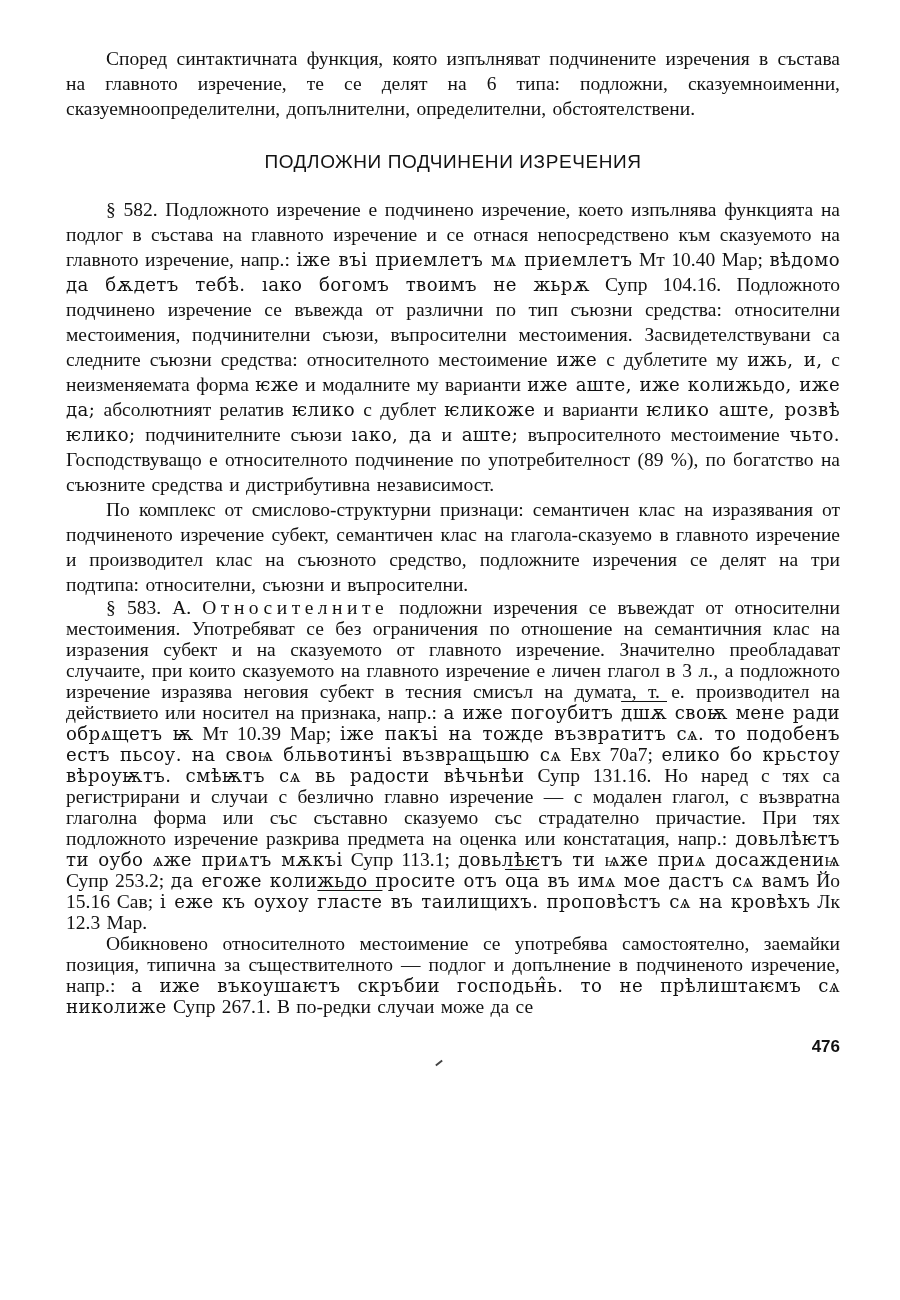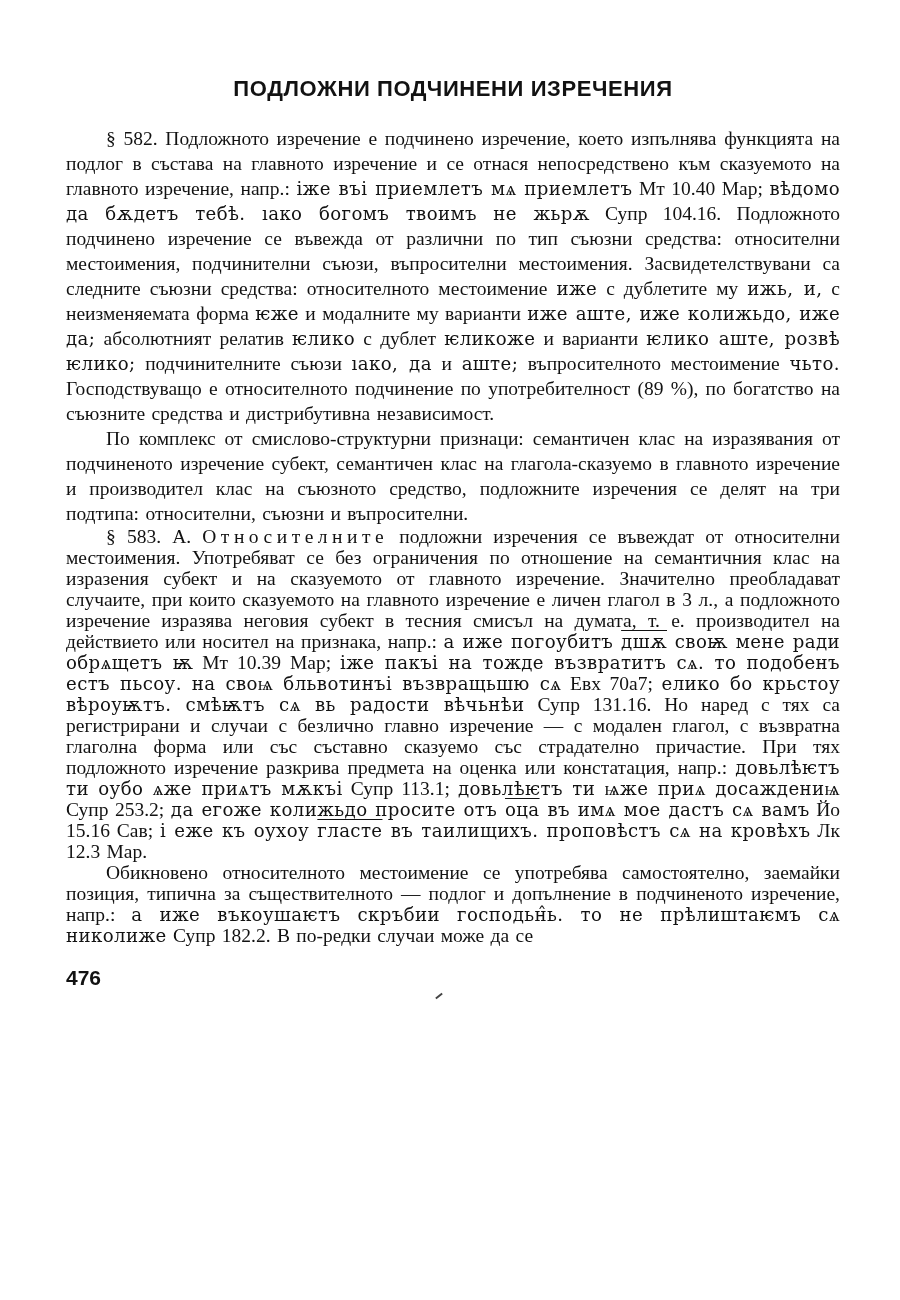--- a/index.html
+++ b/index.html
@@ -14,54 +14,55 @@
     margin:0;
     font-size:19.5px;
     line-height:25px;
     text-align:justify;
     text-indent:40px;
     word-spacing:1.5px;
   }
   .para.loose{line-height:21px;}
   .heading{
     font-family:"Liberation Sans", sans-serif;
-    font-weight:bold;
-    font-size:22px;
+    font-weight:normal;
+    font-size:19px;
     letter-spacing:0.6px;
     text-align:center;
     margin:30px 0 24px 0;
   }
   .ocs{
     font-family:"DejaVu Serif", serif;
     font-weight:normal;
     font-size:0.93em;
     letter-spacing:0.4px;
   }
   .titlo{text-decoration:overline;}
   .spaced{letter-spacing:4.5px;}
   .pagenum{
     font-family:"Liberation Sans", sans-serif;
     font-weight:bold;
-    font-size:21px;
-    text-align:left;
+    font-size:17px;
+    text-align:right;
     margin-top:20px;
   }
   .artifact{
     width:8px;height:2px;background:#444;
     transform:rotate(-38deg);
     margin:5px auto 0 auto;
     position:relative;left:-14px;
   }
 </style>
 </head>
 <body>
 
 <div class="sheet">
   <div>
+      <p class="para"><span class="t">Според синтактичната функция, която изпълняват подчинените изречения в състава на главното изречение, те се делят на 6 типа: подложни, сказуемноименни, сказуемноопределителни, допълнителни, определителни, обстоятелствени.</span></p>
       <h2 class="heading">ПОДЛОЖНИ ПОДЧИНЕНИ ИЗРЕЧЕНИЯ</h2>
       <p class="para"><span class="t">§ 582. Подложното изречение е подчинено изречение, което изпълнява функцията на подлог в състава на главното изречение и се отнася непосредствено към сказуемото на главното изречение, напр.: </span><span class="ocs">іже въі приемлетъ мѧ приемлетъ</span><span class="t"> Мт 10.40 Мар; </span><span class="ocs">вѣдомо да бѫдетъ тебѣ. ıако богомъ твоимъ не жьрѫ</span><span class="t"> Супр 104.16. Подложното подчинено изречение се въвежда от различни по тип съюзни средства: относителни местоимения, подчинителни съюзи, въпросителни местоимения. Засвидетелствувани са следните съюзни средства: относителното местоимение </span><span class="ocs">иже</span><span class="t"> с дублетите му </span><span class="ocs">ижь, и,</span><span class="t"> с неизменяемата форма </span><span class="ocs">ѥже</span><span class="t"> и модалните му варианти </span><span class="ocs">иже аште, иже колижьдо, иже да;</span><span class="t"> абсолютният релатив </span><span class="ocs">ѥлико</span><span class="t"> с дублет </span><span class="ocs">ѥликоже</span><span class="t"> и варианти </span><span class="ocs">ѥлико аште, розвѣ ѥлико;</span><span class="t"> подчинителните съюзи </span><span class="ocs">ıако, да</span><span class="t"> и </span><span class="ocs">аште;</span><span class="t"> въпросителното местоимение </span><span class="ocs">чьто.</span><span class="t"> Господствуващо е относителното подчинение по употребителност (89 %), по богатство на съюзните средства и дистрибутивна независимост.</span></p>
       <p class="para"><span class="t">По комплекс от смислово-структурни признаци: семантичен клас на изразявания от подчиненото изречение субект, семантичен клас на глагола-сказуемо в главното изречение и производител клас на съюзното средство, подложните изречения се делят на три подтипа: относителни, съюзни и въпросителни.</span></p>
       <p class="para loose"><span class="t">§ 583. А. </span><span class="spaced">Относителните</span><span class="t"> подложни изречения се въвеждат от относителни местоимения. Употребяват се без ограничения по отношение на семантичния клас на изразения субект и на сказуемото от главното изречение. Значително преобладават случаите, при които сказуемото на главното изречение е личен глагол в 3 л., а подложното изречение изразява неговия субект в тесния смисъл на думата, т. е. производител на действието или носител на признака, напр.: </span><span class="ocs">а иже погоубитъ </span><span class="ocs titlo">дшѫ</span><span class="ocs"> своѭ мене ради обрѧщетъ ѭ</span><span class="t"> Мт 10.39 Мар; </span><span class="ocs">іже пакъі на тожде възвратитъ сѧ. то подобенъ естъ пьсоу. на своѩ бльвотинъі възвращьшю сѧ</span><span class="t"> Евх 70а7; </span><span class="ocs">елико бо крьстоу вѣроуѭтъ. смѣѭтъ сѧ вь радости вѣчьнѣи</span><span class="t"> Супр 131.16. Но наред с тях са регистрирани и случаи с безлично главно изречение — с модален глагол, с възвратна глаголна форма или със съставно сказуемо със страдателно причастие. При тях подложното изречение разкрива предмета на оценка или констатация, напр.: </span><span class="ocs">довьлѣѥтъ ти оубо ѧже приѧтъ мѫкъі</span><span class="t"> Супр 113.1; </span><span class="ocs">довьлѣѥтъ ти ѩже приѧ досаждениѩ</span><span class="t"> Супр 253.2; </span><span class="ocs">да егоже колижьдо просите отъ </span><span class="ocs titlo">оца</span><span class="ocs"> въ имѧ мое дастъ сѧ вамъ</span><span class="t"> Йо 15.16 Сав; </span><span class="ocs">і еже къ оухоу </span><span class="ocs titlo">гласте</span><span class="ocs"> въ таилищихъ. проповѣстъ сѧ на кровѣхъ</span><span class="t"> Лк 12.3 Мар.</span></p>
-      <p class="para loose"><span class="t">Обикновено относителното местоимение се употребява самостоятелно, заемайки позиция, типична за съществителното — подлог и допълнение в подчиненото изречение, напр.: </span><span class="ocs">а иже въкоушаѥтъ скръбии господьн̂ь. то не прѣлиштаѥмъ сѧ николиже</span><span class="t"> Супр 182.2. В по-редки случаи може да се</span></p>
+      <p class="para loose"><span class="t">Обикновено относителното местоимение се употребява самостоятелно, заемайки позиция, типична за съществителното — подлог и допълнение в подчиненото изречение, напр.: </span><span class="ocs">а иже въкоушаѥтъ скръбии господьн̂ь. то не прѣлиштаѥмъ сѧ николиже</span><span class="t"> Супр 267.1. В по-редки случаи може да се</span></p>
     </div>
   <div class="pagenum">476</div>
   <div class="artifact"></div>
 </div>
 
 </body></html>

